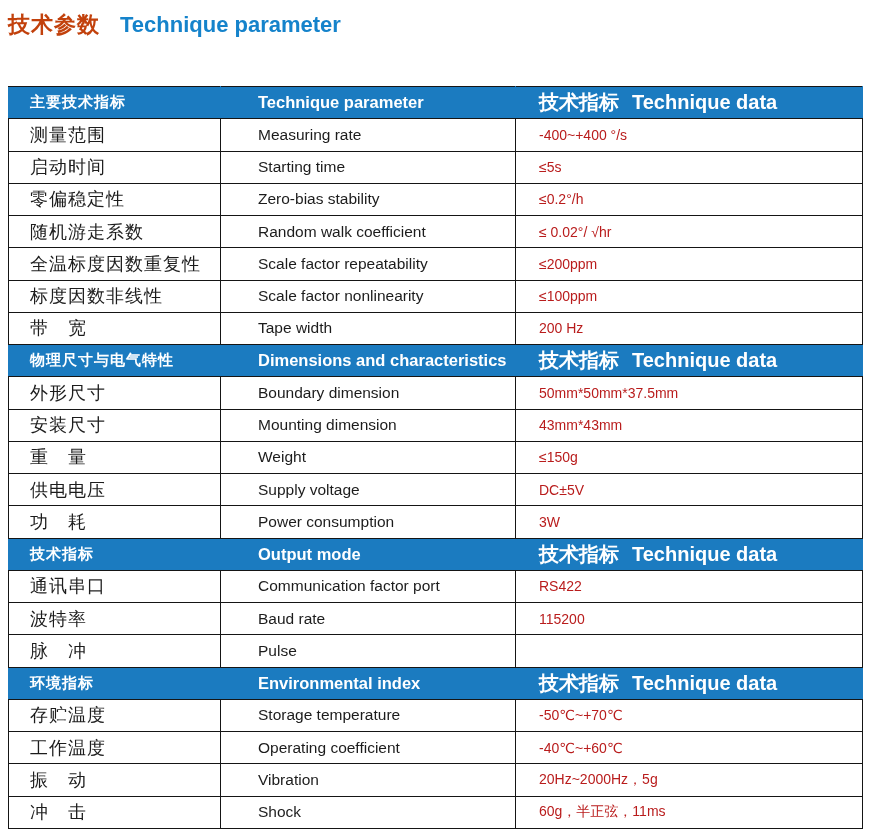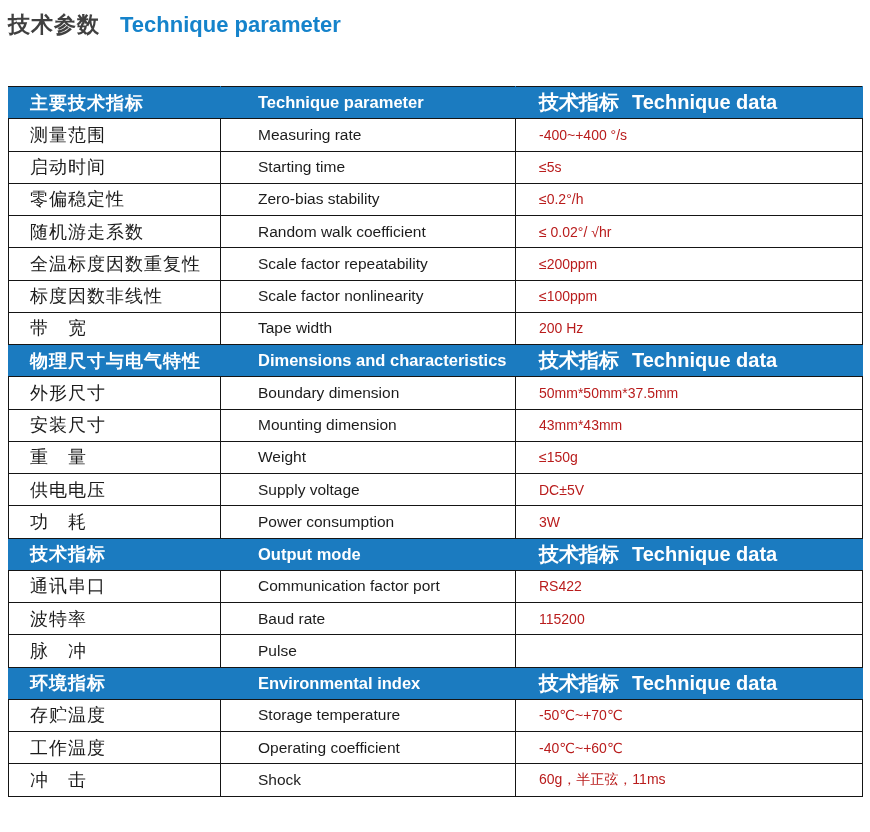--- a/index.html
+++ b/index.html
@@ -17,21 +17,21 @@
   }
   .page-title {
     position: absolute;
     top: 10px;
     left: 8px;
     white-space: nowrap;
   }
   .title-zh {
     font-size: 22px;
     font-weight: bold;
-    color: #404040;
+    color: #c2410c;
     letter-spacing: 1px;
   }
   .title-en {
     font-size: 22px;
     font-weight: bold;
     color: #1583cb;
     margin-left: 20px;
   }
   table.param-table {
     position: absolute;
@@ -75,21 +75,21 @@
     background: #1b7bc0;
     color: #ffffff;
     font-weight: bold;
     border-left-color: #1b7bc0;
     border-right-color: #1b7bc0;
     border-top-color: #151515;
     border-bottom-color: #151515;
   }
   tr.section td.zh {
     padding-left: 21px;
-    font-size: 18px;
+    font-size: 15px;
     letter-spacing: 1px;
   }
   tr.section td.en {
     padding-left: 37px;
     font-size: 16.5px;
   }
   tr.section td.val {
     padding-left: 23px;
     font-size: 20px;
   }
@@ -210,20 +210,25 @@
         <td class="zh">存贮温度</td>
         <td class="en">Storage temperature</td>
         <td class="val">-50℃~+70℃</td>
       </tr>
       <tr class="data">
         <td class="zh">工作温度</td>
         <td class="en">Operating coefficient</td>
         <td class="val">-40℃~+60℃</td>
       </tr>
       <tr class="data">
+        <td class="zh">振　动</td>
+        <td class="en">Vibration</td>
+        <td class="val">20Hz~2000Hz，5g</td>
+      </tr>
+      <tr class="data">
         <td class="zh">冲　击</td>
         <td class="en">Shock</td>
         <td class="val">60g，半正弦，11ms</td>
       </tr>
     </tbody>
   </table>
 
 </div>
 
 </body></html>

